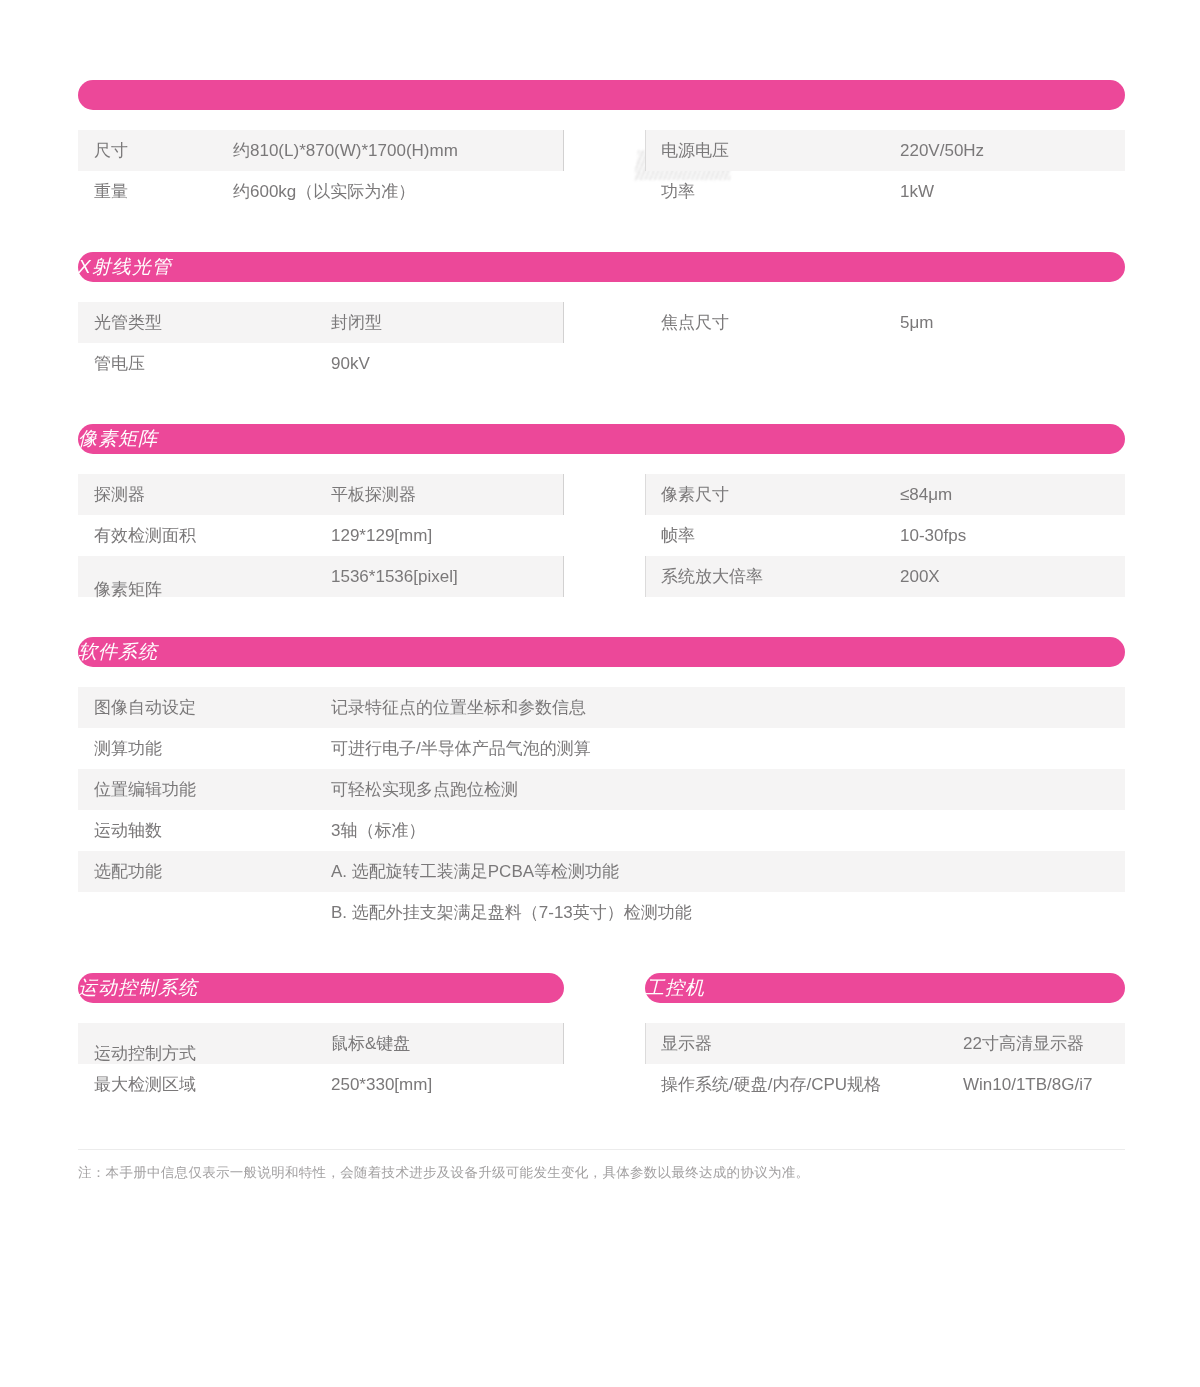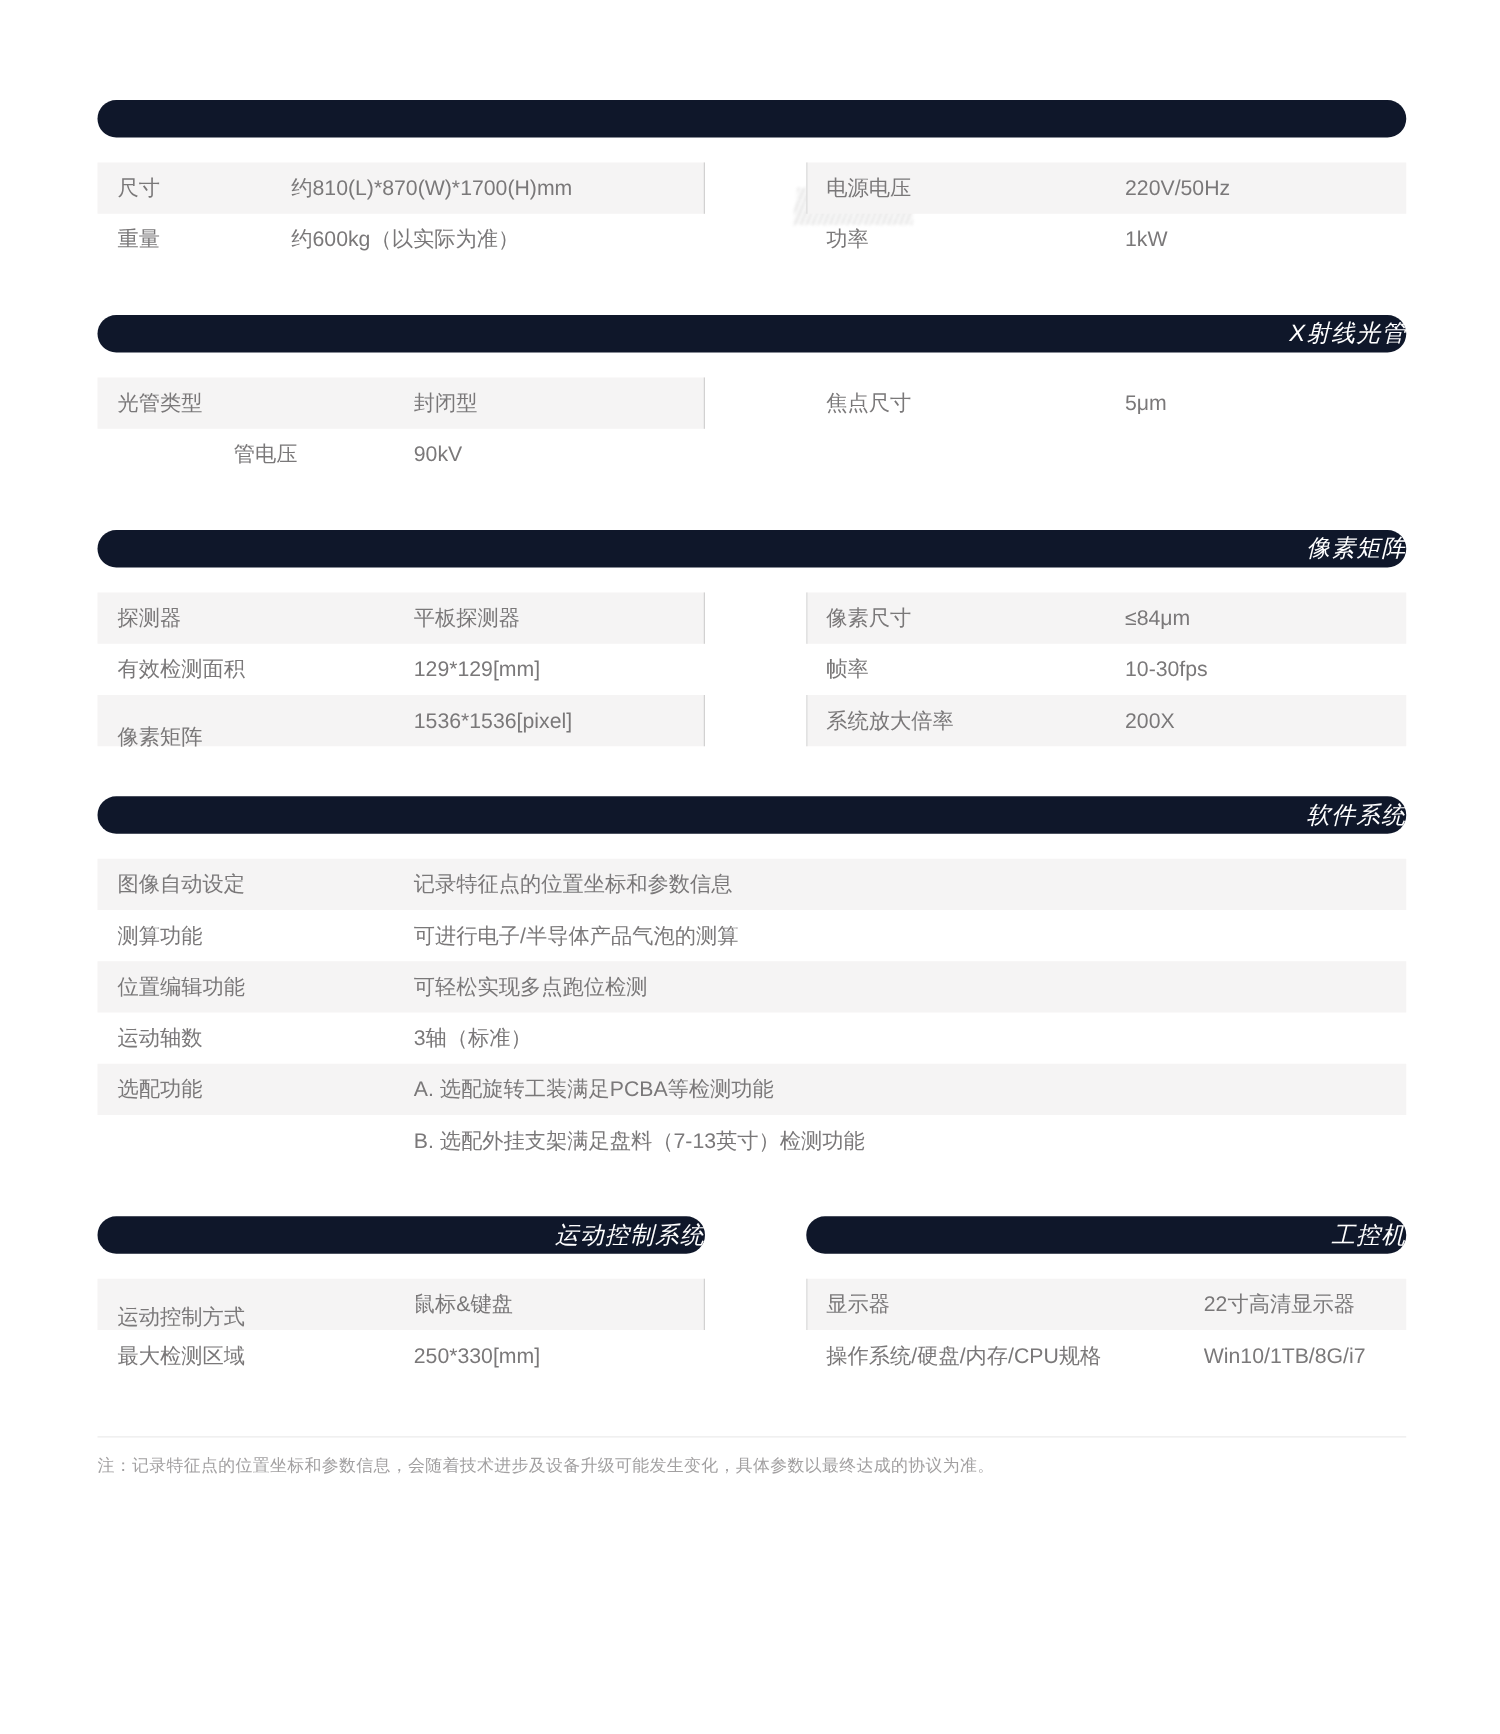--- a/index.html
+++ b/index.html
@@ -13,22 +13,22 @@
 
   
   .hdr { display:flex; align-items:baseline; }
   .hdr .zh { font-size:34px; font-weight:bold; color:#27488a; letter-spacing:1px; }
   .hdr .en { font-size:19px; color:#2c5aa0; margin-left:22px; font-weight:500; }
 
   
   .section { margin-top:40px; }
   .section.first { margin-top:34px; }
   .bar {
-    height:30px; border-radius:15px; background:#0f172a;
-    display:flex; align-items:center; justify-content:flex-end;
+    height:30px; border-radius:15px; background:#ec4899;
+    display:flex; align-items:center; justify-content:flex-start;
     color:#ffffff; font-size:19px; font-style:italic; letter-spacing:1px;
   }
   .cols { display:flex; justify-content:space-between; }
   .tables-gap { margin-top:20px; }
   .half-l { width:486px; }
   .half-r { width:480px; }
   .tbl { width:100%; }
   .tbl.full { width:100%; }
 
   
@@ -102,21 +102,21 @@
           <span>X射线光管</span>
         </div>
         <div class="cols tables-gap">
           <div class="half-l vr-r">
             <div class="tbl ">
               <div class="row g">
                 <span class="lbl" style="width: 253px;">光管类型</span>
                 <span class="val">封闭型</span>
               </div>
               <div class="row">
-                <span class="lbl" style="width: 253px; text-align: center;">管电压</span>
+                <span class="lbl" style="width: 253px;">管电压</span>
                 <span class="val">90kV</span>
               </div>
             </div>
           </div>
           <div class="half-r vr-l">
             <div class="tbl ">
               <div class="row">
                 <span class="lbl" style="width: 255px;">焦点尺寸</span>
                 <span class="val">5μm</span>
               </div>
@@ -224,16 +224,16 @@
                 <span class="lbl" style="width: 318px;">操作系统/硬盘/内存/CPU规格</span>
                 <span class="val">Win10/1TB/8G/i7</span>
               </div>
             </div>
           </div>
         </div>
       </div>
     </div>
 
   <div class="footer">
-    <div class="note">注：记录特征点的位置坐标和参数信息，会随着技术进步及设备升级可能发生变化，具体参数以最终达成的协议为准。</div>
+    <div class="note">注：本手册中信息仅表示一般说明和特性，会随着技术进步及设备升级可能发生变化，具体参数以最终达成的协议为准。</div>
   </div>
 
 </div>
 
 </body></html>

